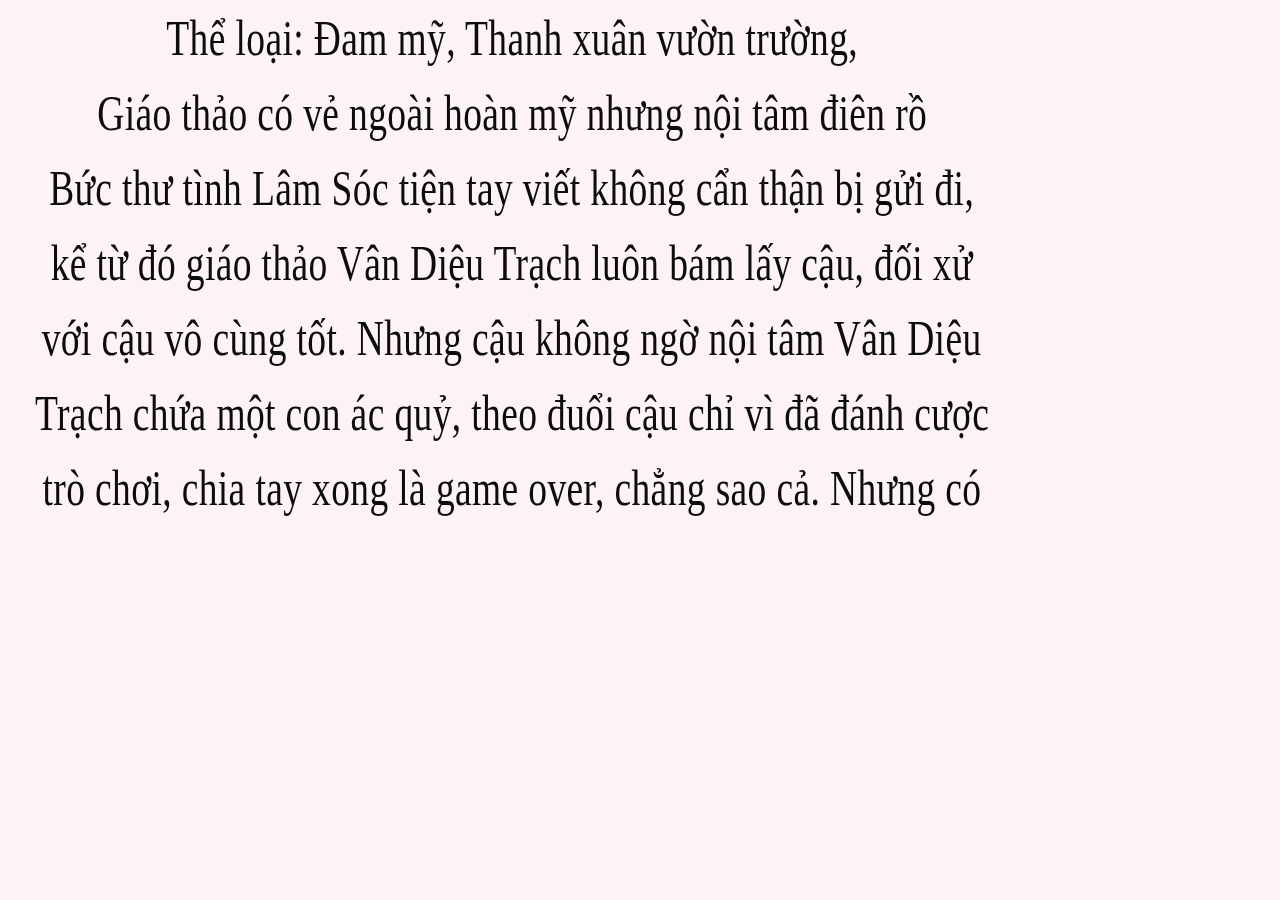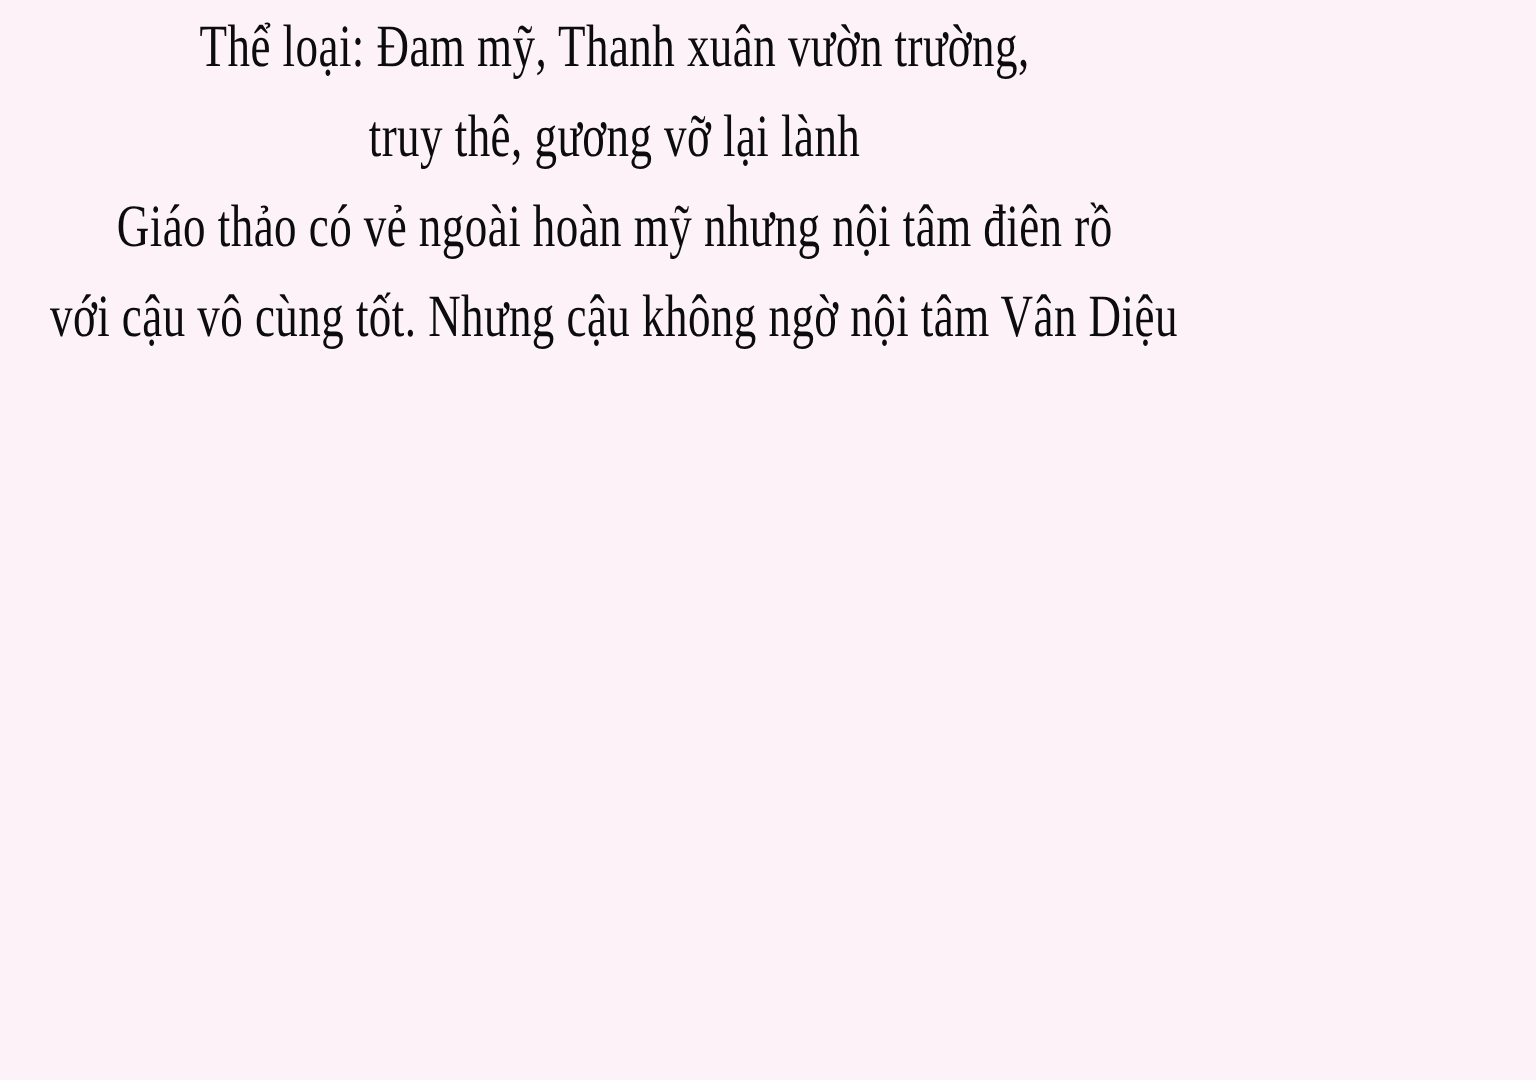--- a/index.html
+++ b/index.html
@@ -39,21 +39,30 @@
   }
 </style>
 </head>
 <body style="background: rgb(253, 242, 248);">
 
 <div class="page">
   <div class="text-line">
     <span style="color: rgb(12, 12, 12);">Thể loại: Đam mỹ, Thanh xuân vườn trường,</span>
   </div>
   <div class="text-line">
-    <span style="color: rgb(12, 12, 12);">truy thê, gương vỡ lại lành</span>
+    <span style="color: rgb(12, 12, 12);">Giáo thảo có vẻ ngoài hoàn mỹ nhưng nội tâm điên rồ</span>
   </div>
   <div class="text-line">
-    <span style="color: rgb(12, 12, 12);">Giáo thảo có vẻ ngoài hoàn mỹ nhưng nội tâm điên rồ</span>
+    <span style="color: rgb(12, 12, 12);">Bức thư tình Lâm Sóc tiện tay viết không cẩn thận bị gửi đi,</span>
+  </div>
+  <div class="text-line">
+    <span style="color: rgb(12, 12, 12);">kể từ đó giáo thảo Vân Diệu Trạch luôn bám lấy cậu, đối xử</span>
   </div>
   <div class="text-line">
     <span style="color: rgb(12, 12, 12);">với cậu vô cùng tốt. Nhưng cậu không ngờ nội tâm Vân Diệu</span>
   </div>
+  <div class="text-line">
+    <span style="color: rgb(12, 12, 12);">Trạch chứa một con ác quỷ, theo đuổi cậu chỉ vì đã đánh cược</span>
+  </div>
+  <div class="text-line">
+    <span style="color: rgb(12, 12, 12);">trò chơi, chia tay xong là game over, chẳng sao cả. Nhưng có</span>
+  </div>
 </div>
 
 </body></html>

